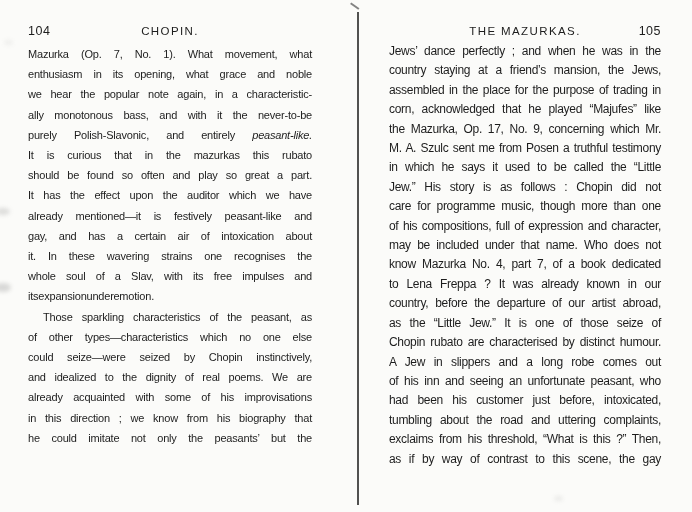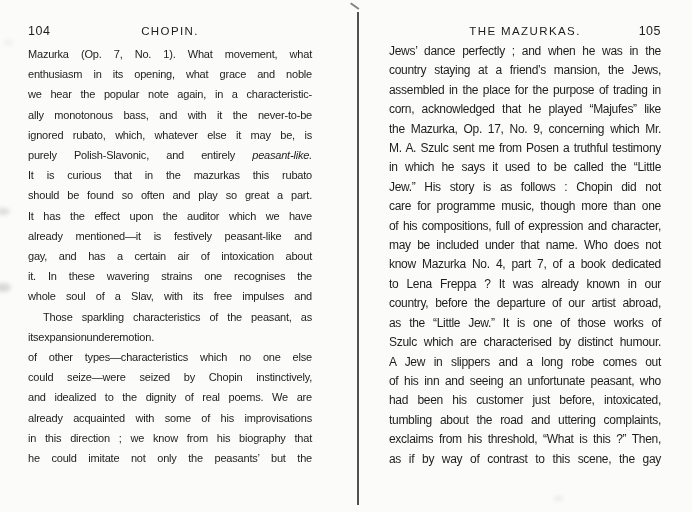--- a/index.html
+++ b/index.html
@@ -48,31 +48,30 @@
   <div class="page-header right-header">
     <span class="title">THE MAZURKAS.</span>
     <span class="pagenum">105</span>
   </div>
 
   <div class="page-body left-body" id="left-body">
       <div class="line"><span>Mazurka (Op. 7, No. 1).  What movement, what</span></div>
       <div class="line"><span>enthusiasm in its opening, what grace and noble</span></div>
       <div class="line"><span>we hear the popular note again, in a characteristic-</span></div>
       <div class="line"><span>ally monotonous bass, and with it the never-to-be</span></div>
-      <div class="line"><span>ignored rubato, which, whatever else it may be, is</span></div>
       <div class="line"><span>purely Polish-Slavonic, and entirely </span><i>peasant-like.</i></div>
       <div class="line"><span>It is curious that in the mazurkas this rubato</span></div>
       <div class="line"><span>should be found so often and play so great a part.</span></div>
       <div class="line"><span>It has the effect upon the auditor which we have</span></div>
       <div class="line"><span>already mentioned—it is festively peasant-like and</span></div>
       <div class="line"><span>gay, and has a certain air of intoxication about</span></div>
       <div class="line"><span>it.  In these wavering strains one recognises the</span></div>
       <div class="line"><span>whole soul of a Slav, with its free impulses and</span></div>
+      <div class="line para-end"><span>its expansion under emotion.</span></div>
       <div class="line indent"><span>Those sparkling characteristics of the peasant, as</span></div>
-      <div class="line para-end"><span>its expansion under emotion.</span></div>
       <div class="line"><span>of other types—characteristics which no one else</span></div>
       <div class="line"><span>could seize—were seized by Chopin instinctively,</span></div>
       <div class="line"><span>and idealized to the dignity of real poems.  We are</span></div>
       <div class="line"><span>already acquainted with some of his improvisations</span></div>
       <div class="line"><span>in this direction ; we know from his biography that</span></div>
       <div class="line"><span>he could imitate not only the peasants’ but the</span></div>
     </div>
 
   <div class="page-body right-body" id="right-body">
       <div class="line"><span>Jews’ dance perfectly ; and when he was in the</span></div>
@@ -82,22 +81,22 @@
       <div class="line"><span>the Mazurka, Op. 17, No. 9, concerning which Mr.</span></div>
       <div class="line"><span>M. A. Szulc sent me from Posen a truthful testimony</span></div>
       <div class="line"><span>in which he says it used to be called the “Little</span></div>
       <div class="line"><span>Jew.”  His story is as follows :  Chopin did not</span></div>
       <div class="line"><span>care for programme music, though more than one</span></div>
       <div class="line"><span>of his compositions, full of expression and character,</span></div>
       <div class="line"><span>may be included under that name.  Who does not</span></div>
       <div class="line"><span>know Mazurka No. 4, part 7, of a book dedicated</span></div>
       <div class="line"><span>to Lena Freppa ?  It was already known in our</span></div>
       <div class="line"><span>country, before the departure of our artist abroad,</span></div>
-      <div class="line"><span>as the “Little Jew.”  It is one of those works of</span></div>
-      <div class="line"><span>Szulc which are characterised by distinct humour.</span></div>
+      <div class="line"><span>as the “Little Jew.”  It is one of those seize of</span></div>
+      <div class="line"><span>Chopin rubato are characterised by distinct humour.</span></div>
       <div class="line"><span>A Jew in slippers and a long robe comes out</span></div>
       <div class="line"><span>of his inn and seeing an unfortunate peasant, who</span></div>
       <div class="line"><span>had been his customer just before, intoxicated,</span></div>
       <div class="line"><span>tumbling about the road and uttering complaints,</span></div>
       <div class="line"><span>exclaims from his threshold, “What is this ?”  Then,</span></div>
       <div class="line"><span>as if by way of contrast to this scene, the gay</span></div>
     </div>
 
   <div class="gutter-line"></div>
   <div class="gutter-hook"></div>

